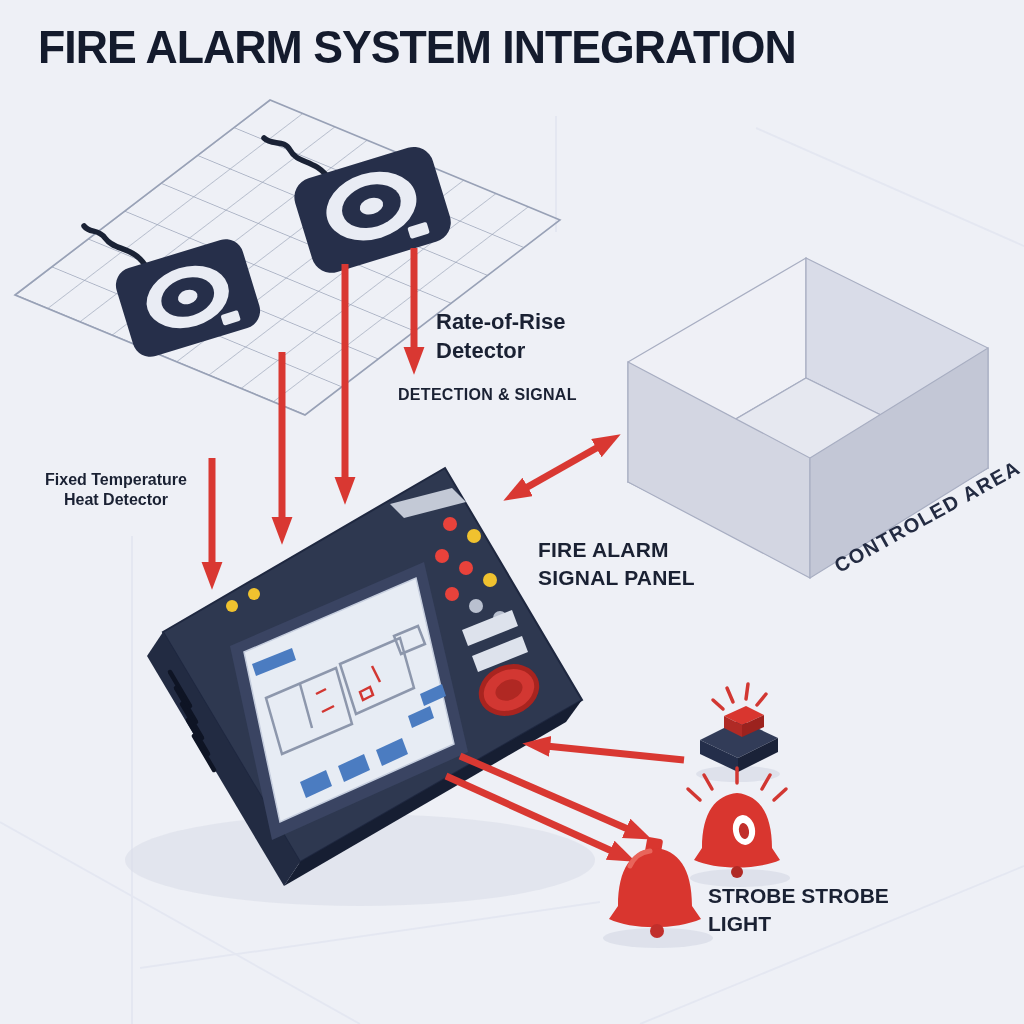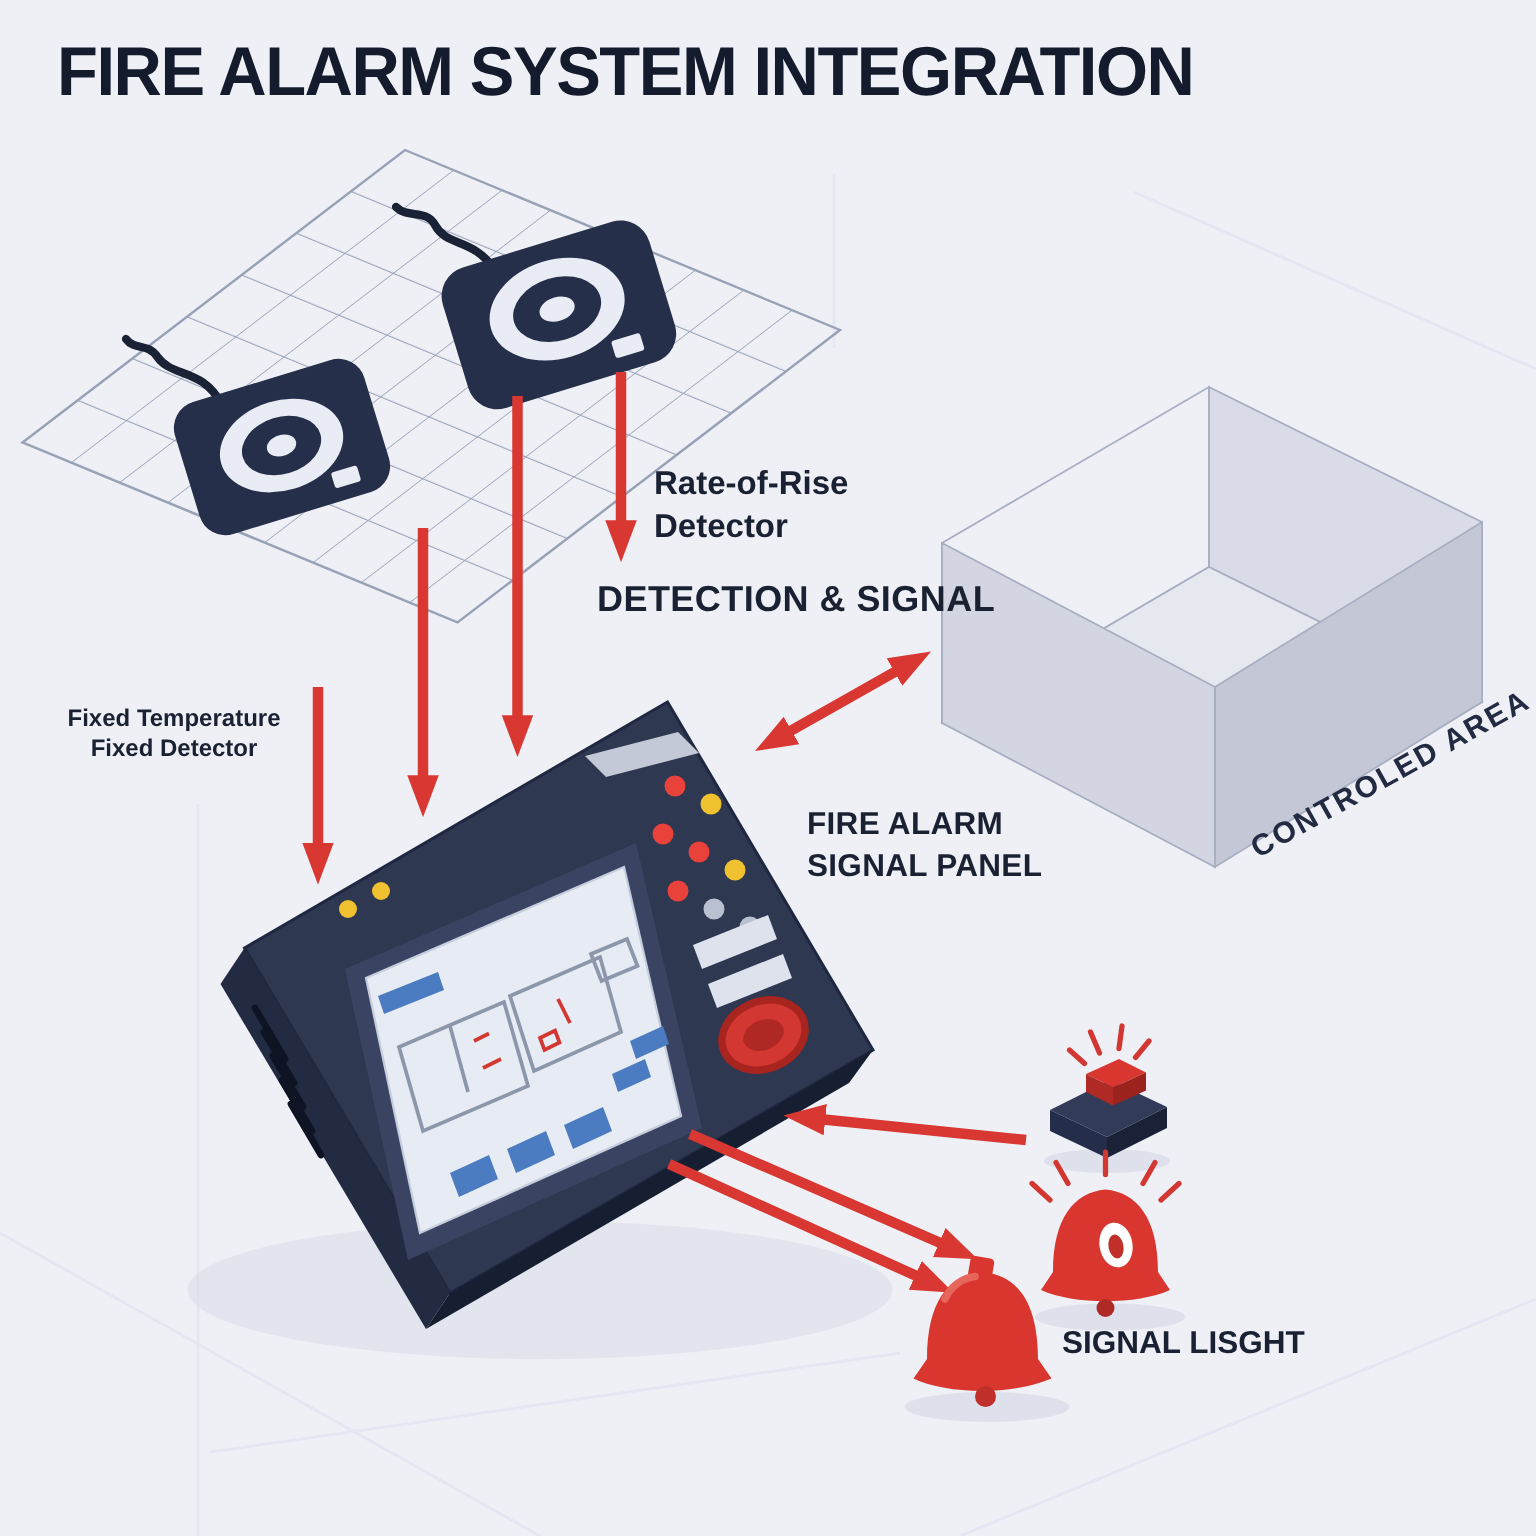--- a/index.html
+++ b/index.html
@@ -9,21 +9,21 @@
     font-family:"Liberation Sans",sans-serif;
   }
   .stage{position:absolute;inset:0;}
   svg{position:absolute;left:0;top:0;}
   .label{position:absolute;color:#1a2133;}
   .title{
     left:38px;top:20px;font-size:46px;font-weight:800;letter-spacing:-1px;
     color:#141b2d;transform:scaleX(.97);transform-origin:left top;white-space:nowrap;
   }
   .lbl-rate{left:436px;top:308px;font-size:22px;font-weight:700;line-height:1.3;}
-  .lbl-detect{left:398px;top:386px;font-size:24px;font-weight:700;letter-spacing:.3px;}
+  .lbl-detect{left:398px;top:386px;font-size:16px;font-weight:700;letter-spacing:.3px;}
   .lbl-fixed{left:16px;top:470px;width:200px;text-align:center;font-size:16px;font-weight:600;line-height:1.25;}
   .lbl-panel{left:538px;top:536px;font-size:21px;font-weight:700;line-height:1.35;letter-spacing:.2px;}
   .lbl-area{
     left:836px;top:556px;font-size:20px;font-weight:700;letter-spacing:1.5px;
     color:#232b42;transform:rotate(-29deg);transform-origin:0 50%;white-space:nowrap;
   }
   .lbl-strobe{left:708px;top:882px;font-size:21px;font-weight:700;line-height:1.35;}
 </style>
 </head>
 <body>
@@ -206,27 +206,28 @@
 
 <div class="label lbl-rate">
   <div>Rate-of-Rise</div>
   <div>Detector</div>
 </div>
 
 <div class="label lbl-detect">DETECTION &amp; SIGNAL</div>
 
 <div class="label lbl-fixed">
   <div>Fixed Temperature</div>
-  <div>Fixed Detector</div>
+  <div>Heat Detector</div>
 </div>
 
 <div class="label lbl-panel">
   <div>FIRE ALARM</div>
   <div>SIGNAL PANEL</div>
 </div>
 
 <div class="label lbl-area">CONTROLED AREA</div>
 
 <div class="label lbl-strobe">
-  <div>SIGNAL LISGHT</div>
+  <div>STROBE STROBE</div>
+  <div>LIGHT</div>
 </div>
 
 </div>
 
 </body></html>

